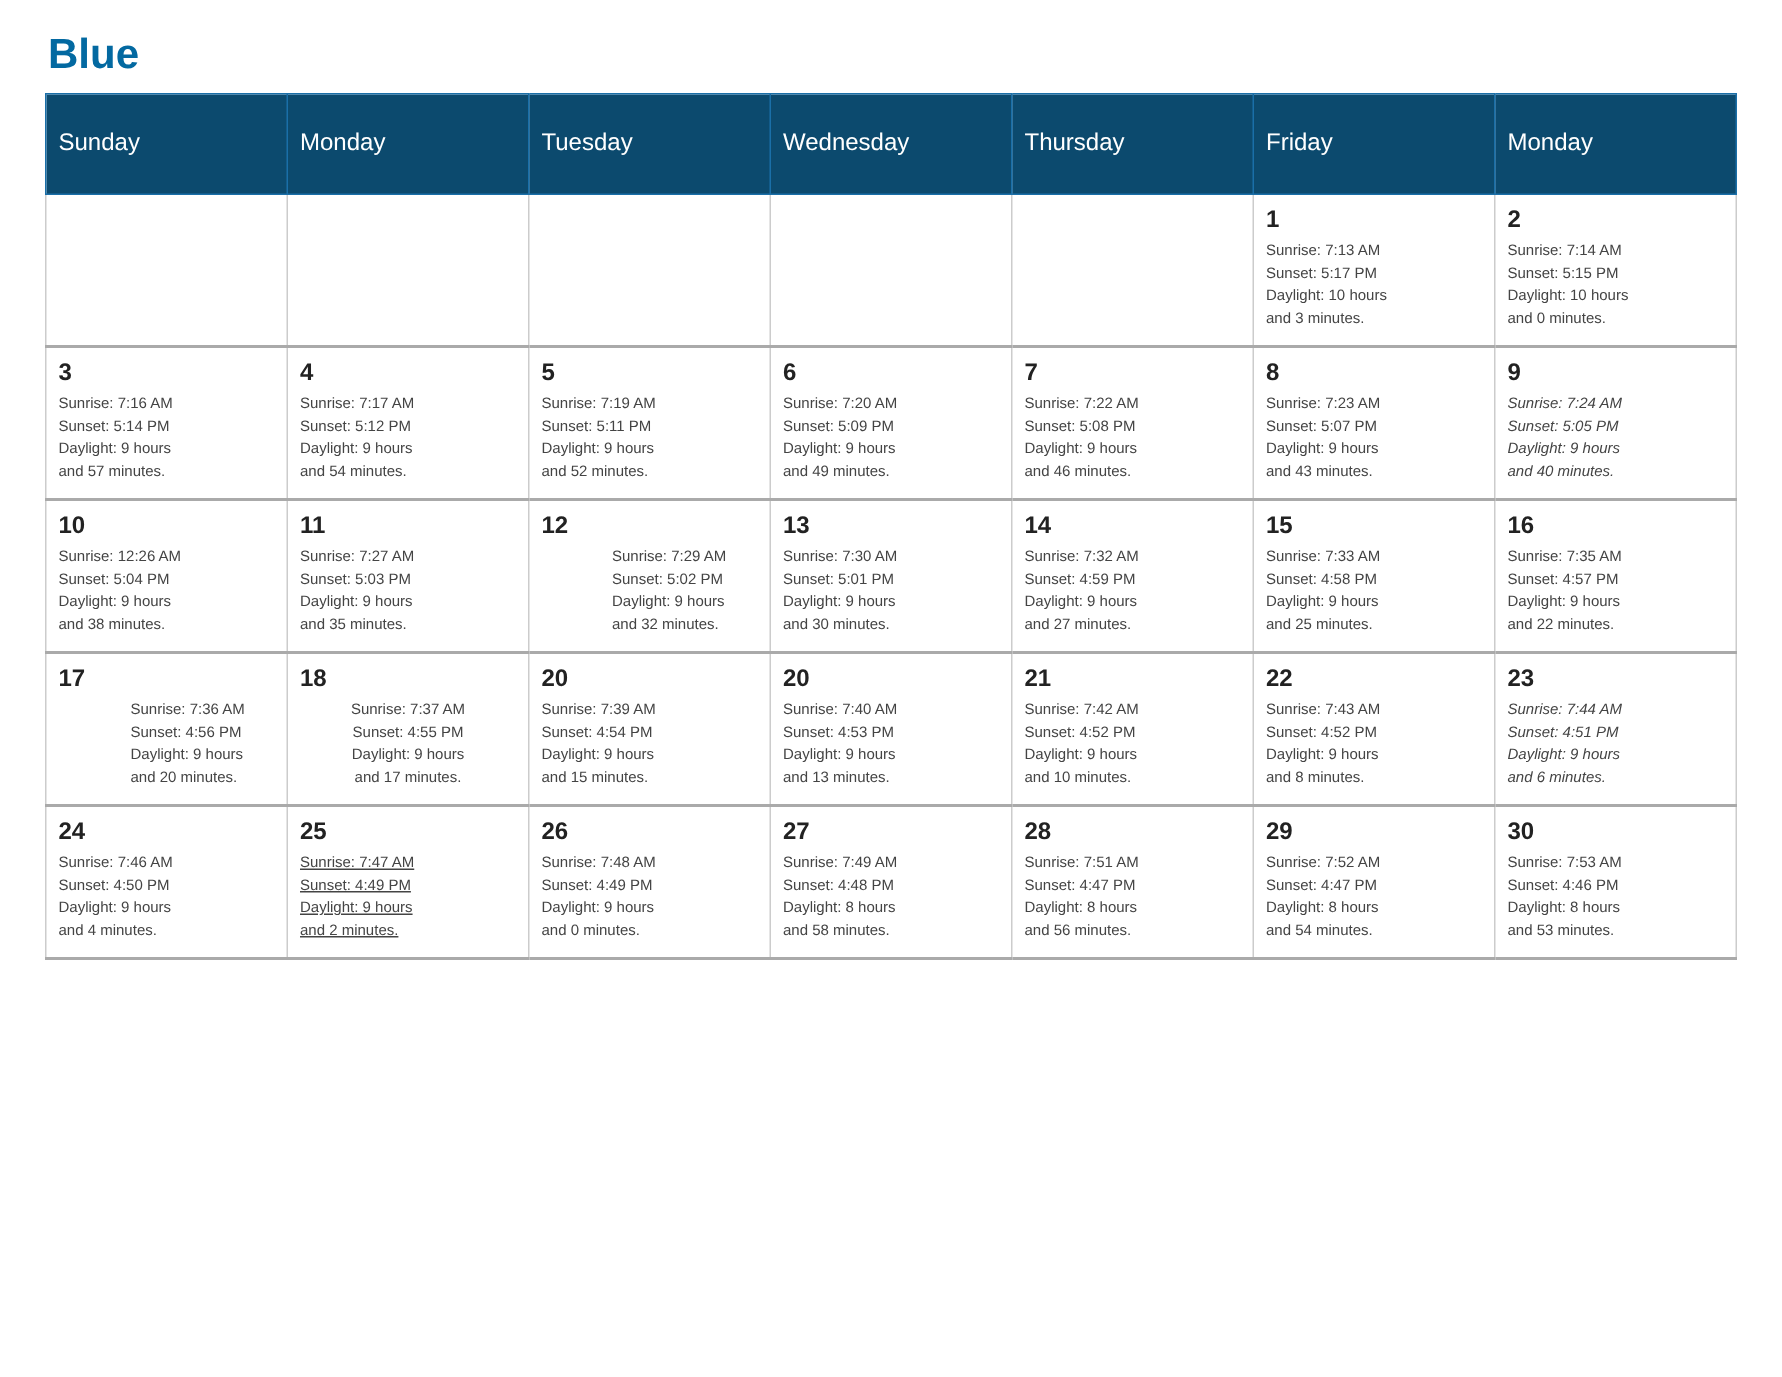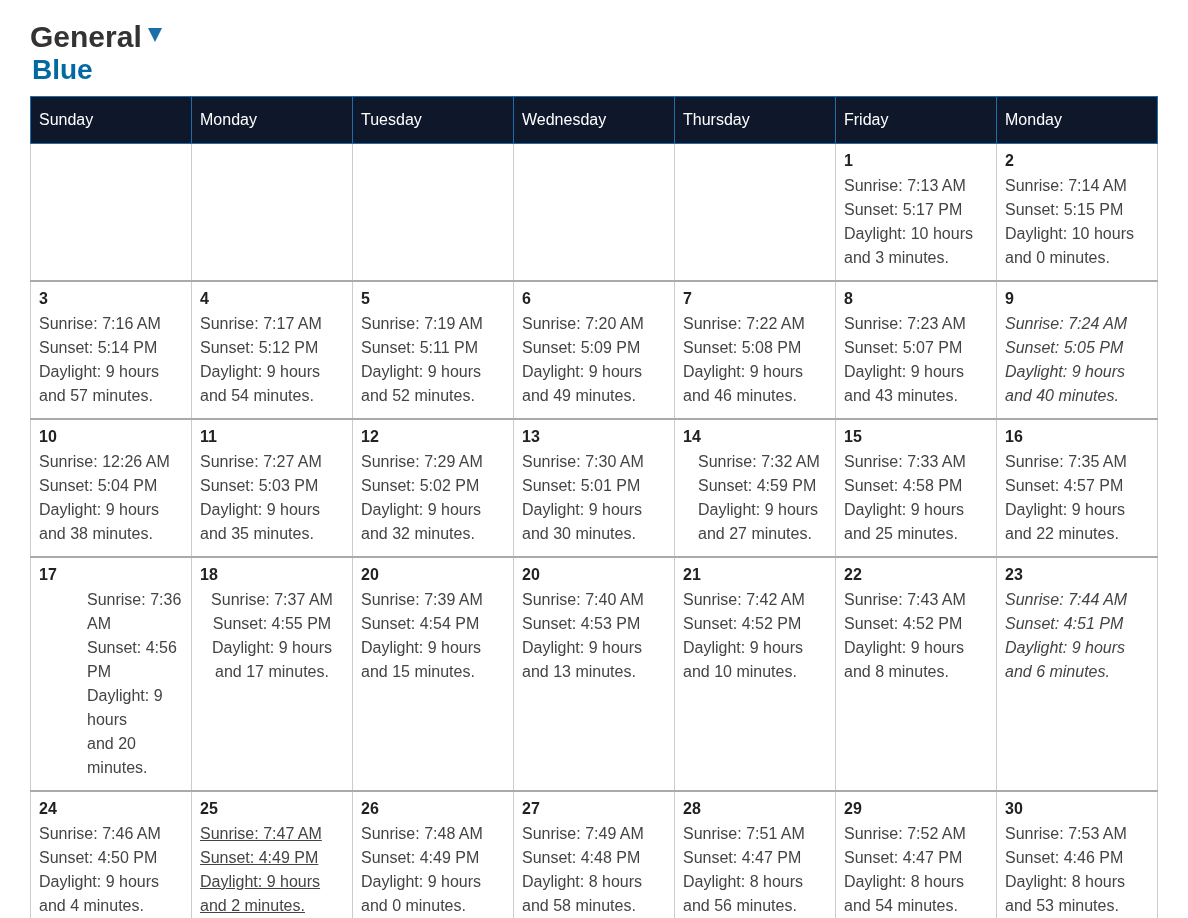--- a/index.html
+++ b/index.html
@@ -34,23 +34,23 @@
       font-size: 22px;
       color: #444;
       margin-top: 4px;
     }
     .calendar {
       width: 100%;
       border-collapse: collapse;
       margin-top: 10px;
     }
     .calendar th {
-      background: #0f172a;
+      background: #0c4a6e;
       color: #fff;
-      padding: 14px 8px;
+      padding: 24px 8px;
       text-align: left;
       font-size: 16px;
       font-weight: normal;
       border: 1px solid #1a6fa8;
     }
     .calendar td {
       vertical-align: top;
       padding: 8px 8px 10px 8px;
       border: 1px solid #ccc;
       width: calc(100% / 7);
@@ -62,21 +62,21 @@
     .calendar tr td {
       border-bottom: 2px solid #aaa;
     }
     .day-number {
       font-size: 16px;
       font-weight: bold;
       color: #222;
       margin-bottom: 4px;
     }
     .day-info {
-      font-size: 16px;
+      font-size: 10px;
       color: #444;
       line-height: 1.5;
     }
     .empty-cell {
       background: #f9f9f9;
     }
     .logo-row {
       display: flex;
       align-items: center;
       gap: 0px;
@@ -98,28 +98,20 @@
       color: #0369a1;
       font-size: 28px;
       font-weight: bold;
     }
   </style>
 </head>
 <body>
 
 <div class="header">
   <div class="logo">
-    <div class="logo-row">
-      <span class="logo-general">General</span>
-      <span class="logo-arrow">
-        <svg width="22" height="22" viewBox="0 0 22 22">
-          <polygon points="4,4 18,4 11,18" fill="#1a6fa8"></polygon>
-        </svg>
-      </span>
-    </div>
     <div class="logo-second-row">
       <span class="logo-blue-line">Blue</span>
     </div>
   </div>
   <div class="title-section">
     <div class="main-title"></div>
     <div class="subtitle"></div>
   </div>
 </div>
 
@@ -218,35 +210,35 @@
         </td>
         <td>
           <div class="day-number">11</div>
           <div class="day-info" style="white-space: pre-line;">Sunrise: 7:27 AM
 Sunset: 5:03 PM
 Daylight: 9 hours
 and 35 minutes.</div>
         </td>
         <td>
           <div class="day-number">12</div>
-          <div class="day-info" style="white-space: pre-line;">Sunrise: 7:29 AM
+          <div class="day-info" style="white-space: pre-line; margin-left: 47px;">Sunrise: 7:29 AM
 Sunset: 5:02 PM
 Daylight: 9 hours
 and 32 minutes.</div>
         </td>
         <td>
           <div class="day-number">13</div>
           <div class="day-info" style="white-space: pre-line;">Sunrise: 7:30 AM
 Sunset: 5:01 PM
 Daylight: 9 hours
 and 30 minutes.</div>
         </td>
         <td>
           <div class="day-number">14</div>
-          <div class="day-info" style="white-space: pre-line; margin-left: 15px;">Sunrise: 7:32 AM
+          <div class="day-info" style="white-space: pre-line;">Sunrise: 7:32 AM
 Sunset: 4:59 PM
 Daylight: 9 hours
 and 27 minutes.</div>
         </td>
         <td>
           <div class="day-number">15</div>
           <div class="day-info" style="white-space: pre-line;">Sunrise: 7:33 AM
 Sunset: 4:58 PM
 Daylight: 9 hours
 and 25 minutes.</div>

